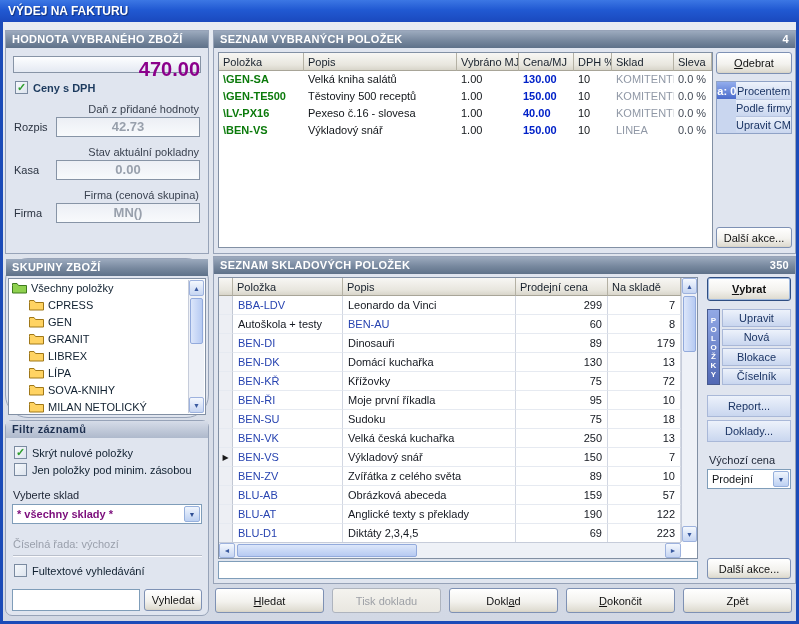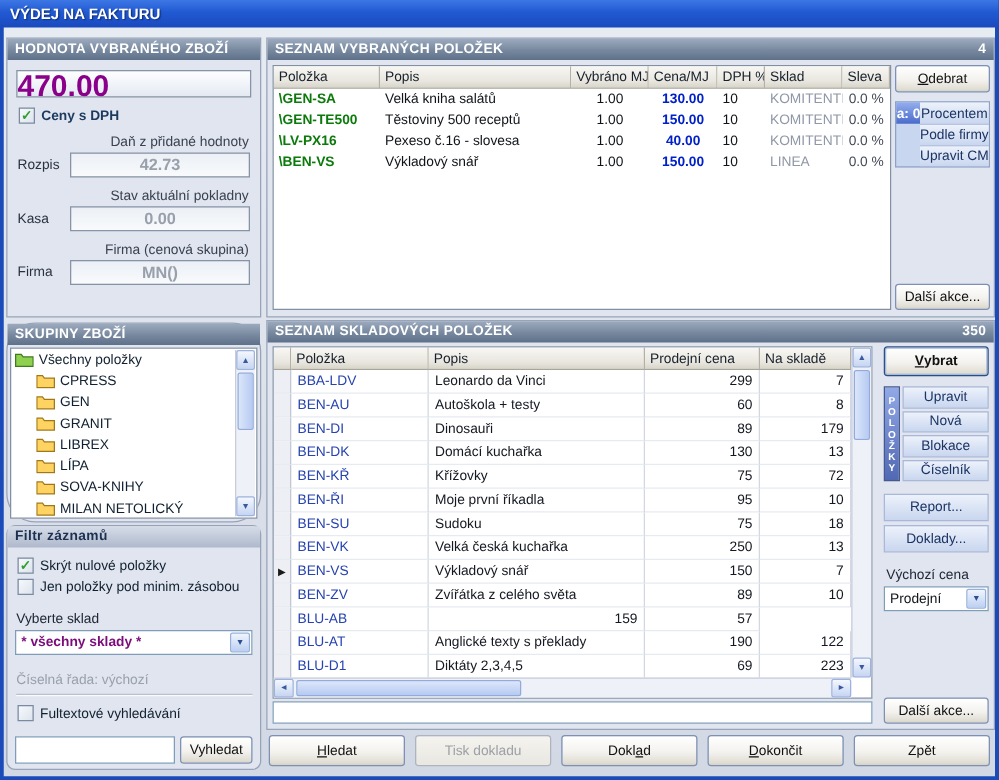--- a/index.html
+++ b/index.html
@@ -21,23 +21,23 @@
   #selected-panel{ left:210px; top:8px;   width:583px; height:224px; }
   #stock-panel   { left:210px; top:234px; width:583px; height:328px; }
 
   .hdr { height:17px; background:linear-gradient(180deg,#9CAABE 0%,#77889E 55%,#5E7189 100%);
     color:#fff; font-weight:bold; font-size:11px; line-height:17px; padding:0 6px;
     display:flex; justify-content:space-between; letter-spacing:.3px; }
   .hdr .count { color:#fff; font-weight:bold; }
   .subhdr { background:linear-gradient(180deg,#D6DCE8,#AEB9CC); color:#1E3050; }
 
   
-  .total-box { margin:8px 7px 0; height:22px; border:1px solid #8794A6;
+  .total-box { margin:8px 7px 0; height:17px; border:1px solid #8794A6;
     background:linear-gradient(180deg,#FDFEFF,#E4E9F2);
-    color:var(--total-value,#8B008B); font-size:24px; font-weight:bold; text-align:left; line-height:25px; }
+    color:var(--total-value,#8B008B); font-size:20px; font-weight:bold; text-align:right; line-height:25px; }
   .cb-row { display:flex; align-items:center; gap:5px; margin:8px 0 0 9px; }
   .cb { width:13px; height:13px; border:1px solid #7A8AA0; flex:none;
     background:linear-gradient(135deg,#F6F9FC,#DDE4EE); display:flex; align-items:center; justify-content:center; }
   .cb .tick { display:none; color:#2F9E2F; font-weight:bold; font-size:11px; margin-top:-1px; }
   .cb.checked .tick { display:block; }
   .cbl { color:#102030; }
   .cbl.bold { font-weight:bold; color:#1C3A5E; }
   .caption { text-align:right; margin:9px 9px 0; color:#3A4250; }
   .frow { display:flex; align-items:center; margin:2px 8px 0; }
   .flabel { width:42px; color:#2A3240; }
@@ -77,21 +77,21 @@
   .gridhdr { display:grid; }
   .selcols  { grid-template-columns:85px 153px 62px 55px 38px 62px 38px; }
   .stockcols{ grid-template-columns:14px 110px 173px 92px 73px; }
   .hcell { height:18px; line-height:16px; padding:1px 4px;
     background:linear-gradient(180deg,#F8F7F4,#E8E6DE 70%,#D8D5CA);
     border-right:1px solid #B4B1A4; border-bottom:1px solid #A8A598;
     white-space:nowrap; overflow:hidden; color:#17202C; }
   .selrow { display:grid; grid-template-columns:85px 153px 62px 55px 38px 62px 38px; height:17px; }
   .cell { padding:1px 4px; line-height:15px; white-space:nowrap; overflow:hidden; color:#101418; }
   .cell.code { color:var(--code-green,#0B7A0B); font-weight:bold; }
-  .cell.num { text-align:center; }
+  .cell.num { text-align:left; }
   .cell.price { color:var(--price-blue,#0021C8); font-weight:bold; }
   .cell.wh { color:var(--warehouse-gray,#9098A6); }
   .cell.dis { color:#434A56; }
 
   .stock-area { position:absolute; left:4px; top:20px; width:480px; height:282px; background:#fff;
     border:1px solid #8290A4; }
   .gridwrap { position:absolute; left:0; top:0; right:16px; bottom:16px; overflow:hidden; }
   .stockrow { display:grid; grid-template-columns:14px 110px 173px 92px 73px; height:19px; }
   .scell { padding:2px 5px; line-height:15px; border-right:1px solid #D2D7E2; border-bottom:1px solid #E6EAF1;
     white-space:nowrap; overflow:hidden; color:#141820; }
@@ -387,22 +387,22 @@
           <div>
               <div class="stockrow">
                 <div class="scell markercell"></div>
                 <div class="scell scode">BBA-LDV</div>
                 <div class="scell">Leonardo da Vinci</div>
                 <div class="scell num">299</div>
                 <div class="scell num">7</div>
               </div>
               <div class="stockrow">
                 <div class="scell markercell"></div>
+                <div class="scell">Autoškola + testy</div>
                 <div class="scell scode">BEN-AU</div>
-                <div class="scell">Autoškola + testy</div>
                 <div class="scell num">60</div>
                 <div class="scell num">8</div>
               </div>
               <div class="stockrow">
                 <div class="scell markercell"></div>
                 <div class="scell scode">BEN-DI</div>
                 <div class="scell">Dinosauři</div>
                 <div class="scell num">89</div>
                 <div class="scell num">179</div>
               </div>
@@ -451,20 +451,21 @@
               <div class="stockrow">
                 <div class="scell markercell"></div>
                 <div class="scell scode">BEN-ZV</div>
                 <div class="scell">Zvířátka z celého světa</div>
                 <div class="scell num">89</div>
                 <div class="scell num">10</div>
               </div>
               <div class="stockrow">
                 <div class="scell markercell"></div>
                 <div class="scell scode">BLU-AB</div>
+                <div class="scell">Obrázková abeceda</div>
                 <div class="scell num">159</div>
                 <div class="scell num">57</div>
               </div>
               <div class="stockrow">
                 <div class="scell markercell"></div>
                 <div class="scell scode">BLU-AT</div>
                 <div class="scell">Anglické texty s překlady</div>
                 <div class="scell num">190</div>
                 <div class="scell num">122</div>
               </div>

